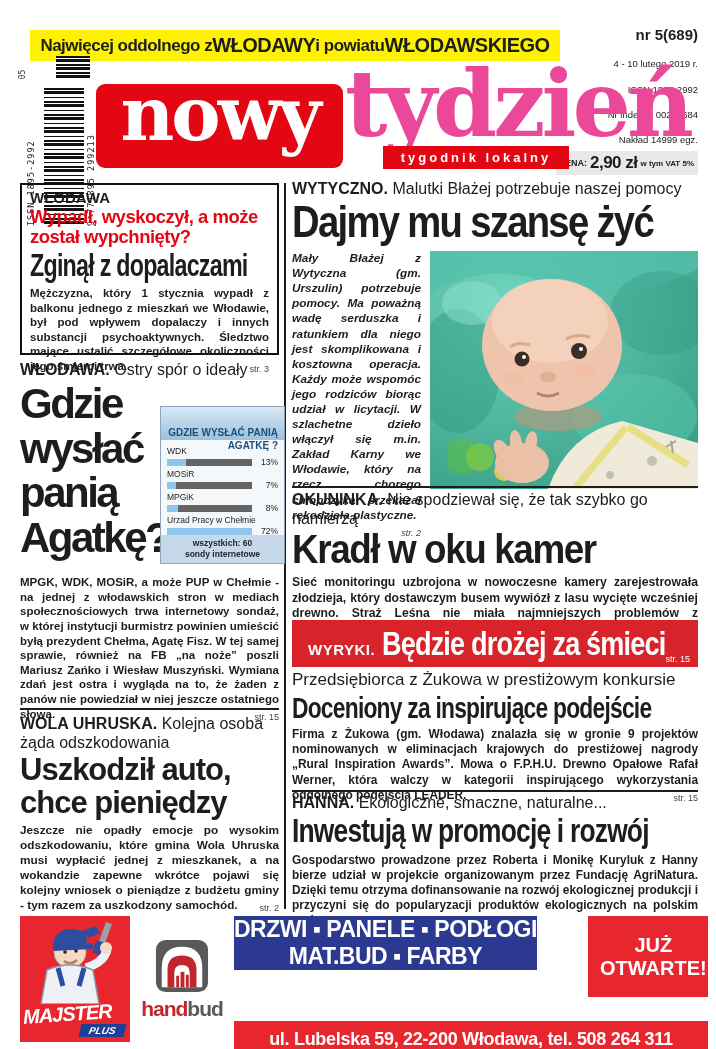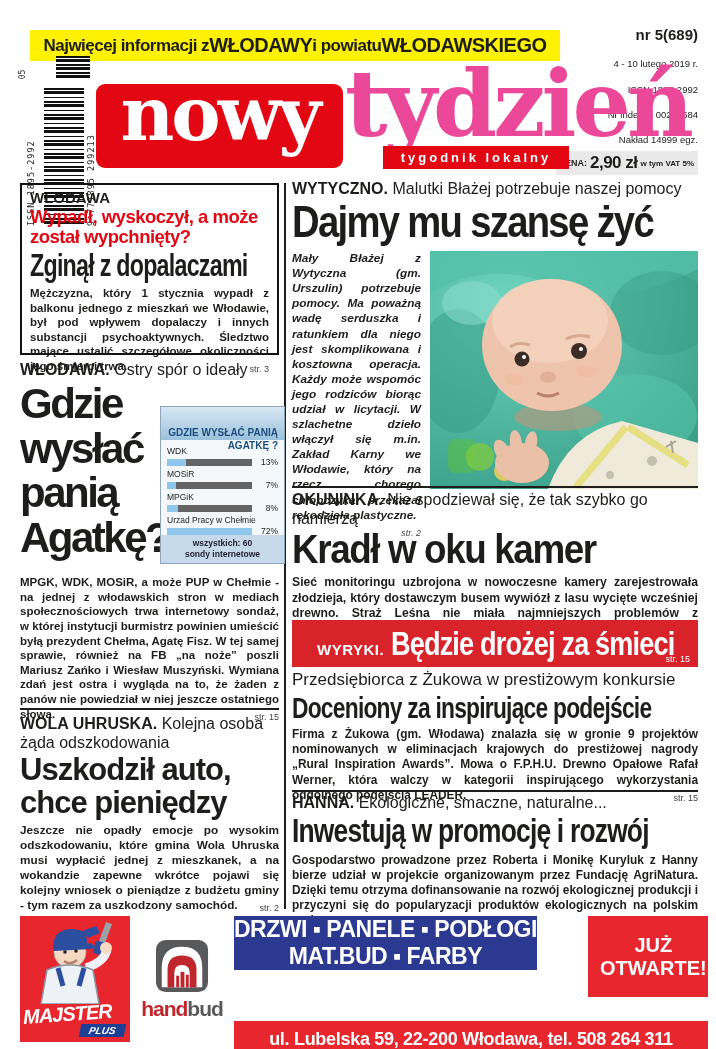--- a/index.html
+++ b/index.html
@@ -79,21 +79,21 @@
   .rsec{width:406px;left:292px;}
   .blazej{top:179px;}
   .head-blazej{font-size:45px;font-weight:700;letter-spacing:-2px;line-height:1.02;margin:1px 0 6px;transform:scaleX(.85);}
   .blazej-row{display:flex;gap:9px;font-style:italic;}
   .blazej-body{width:129px;font-size:11.8px;line-height:1.28;}
   .photo{width:268px;height:238px;flex:none;}
   .kamery{top:490px;}
   .head-kamery{font-size:40px;font-weight:700;letter-spacing:-1.5px;line-height:1.02;margin:1px 0 5px;transform:scaleX(.92);}
   .body-r{font-size:12.2px;line-height:1.27;}
   .wyryki{top:620px;height:47px;background:#d8232a;color:#fff;}
-  .wyryki-inner{display:flex;align-items:baseline;padding:5px 6px 0 25px;}
+  .wyryki-inner{display:flex;align-items:baseline;padding:5px 6px 0 16px;}
   .wyryki-place{font-size:15px;font-weight:700;letter-spacing:.5px;margin-right:7px;}
   .wyryki-head{font-size:33px;font-weight:700;letter-spacing:-1px;transform:scaleX(.82);transform-origin:0 70%;white-space:nowrap;}
   .wyryki-page{position:absolute;right:8px;bottom:3px;font-size:9px;color:#fff;}
   .rural{top:670px;}
   .kicker-plain{font-size:17px;}
   .head-rural{font-size:30px;font-weight:700;letter-spacing:-1px;line-height:1.04;margin:2px 0 4px;transform:scaleX(.76);}
   .hanna{top:793px;}
   .head-hanna{font-size:33px;font-weight:700;letter-spacing:-1px;line-height:1.04;margin:2px 0 4px;transform:scaleX(.8);}
   
   .ad{position:absolute;left:20px;top:916px;width:678px;height:126px;display:flex;}
@@ -114,21 +114,21 @@
            align-items:center;justify-content:center;font-weight:700;font-size:20px;line-height:1.15;padding-left:11px;}
   .ad-strip{grid-column:1 / span 3;grid-row:3;background:#e8262d;color:#fff;display:flex;align-items:center;
             justify-content:center;font-weight:700;font-size:18px;letter-spacing:-0.3px;white-space:nowrap;}
 </style>
 </head>
 <body>
 
 <div class="page">
 
   <div class="banner">
-    <span class="b-sm">Najwięcej informacji z </span>
+    <span class="b-sm">Najwięcej oddolnego z </span>
     <span class="b-lg">WŁODAWY</span>
     <span class="b-sm"> i powiatu </span>
     <span class="b-lg">WŁODAWSKIEGO</span>
   </div>
 
   <div class="iss iss-nr">nr 5(689)</div>
   <div class="iss iss-line iss-date">4 - 10 lutego 2019 r.</div>
   <div class="iss iss-line iss-issn">ISSN 1895-2992</div>
   <div class="iss iss-line iss-index">Nr indeksu 00204684</div>
   <div class="iss iss-line iss-naklad">Nakład 14999 egz.</div>

